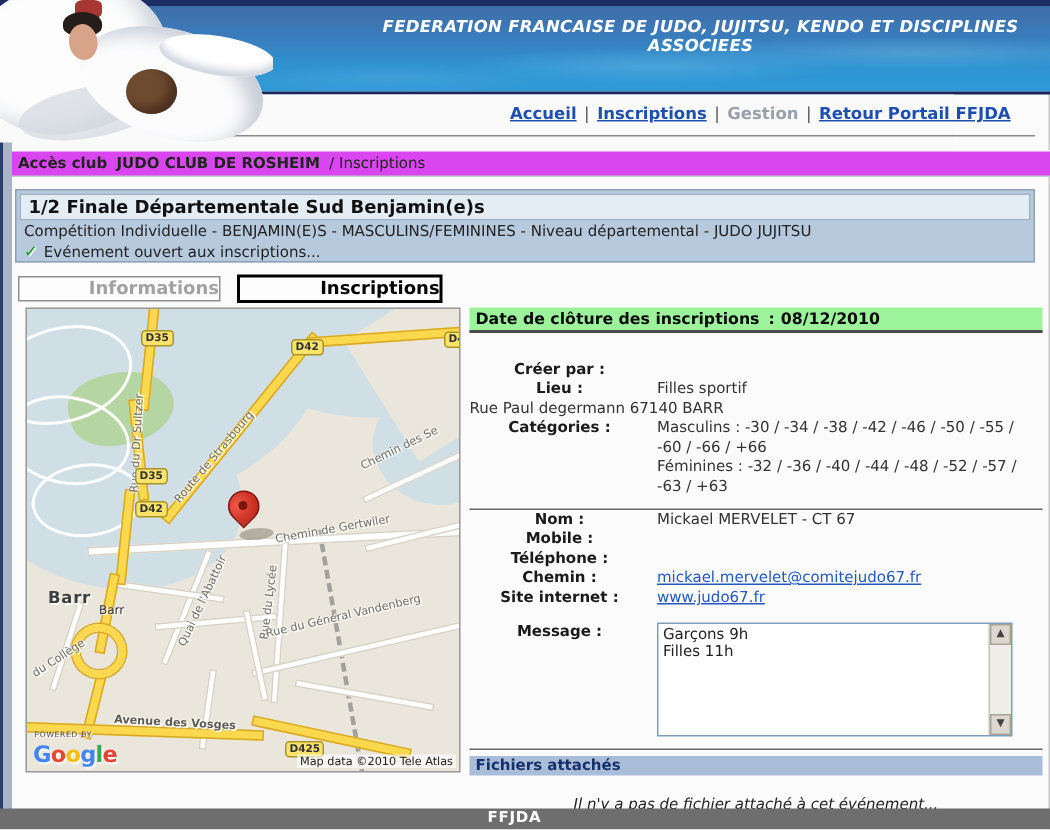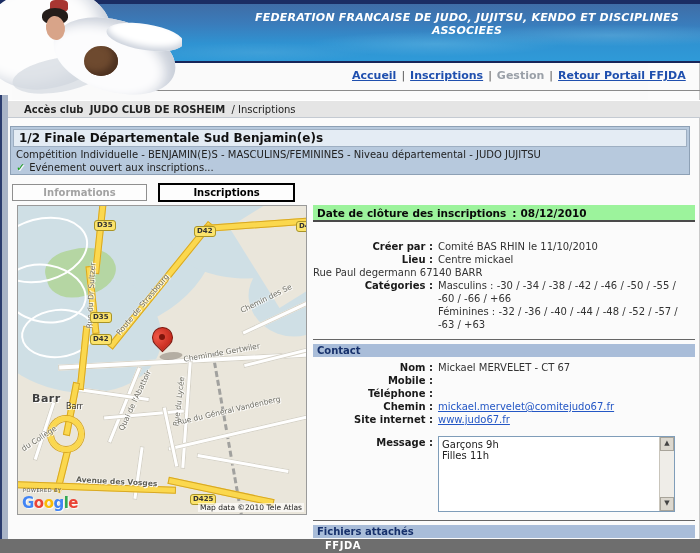--- a/index.html
+++ b/index.html
@@ -27,42 +27,42 @@
        transform:rotate(9deg);box-shadow:inset 0 -4px 6px #ccd2dc;}
   .shade{left:12px;top:58px;width:95px;height:34px;background:#d6dbe2;border-radius:50%;
        transform:rotate(-10deg);opacity:.75;}
   .redpatch{left:50px;top:0px;width:18px;height:12px;background:#a83632;border-radius:30%;}
   .hair1{left:42px;top:8px;width:26px;height:16px;background:#241d1a;border-radius:50% 50% 40% 40%;}
   .face1{left:46px;top:16px;width:19px;height:24px;background:#d8a489;border-radius:50%;
        transform:rotate(-8deg);}
   .head2{left:84px;top:46px;width:34px;height:30px;background:#6e4a2f;border-radius:50%;
        box-shadow:inset -5px -4px 6px #4c3120;}
   
-  #navrow{position:absolute;left:12px;top:63px;width:636px;height:37px;background:#fafafa;}
+  #navrow{position:absolute;left:0;top:63px;width:636px;height:37px;background:#fafafa;}
   #navlinks{position:absolute;left:340px;top:6px;font-size:11px;white-space:nowrap;}
   #navlinks a{color:#1f4fae;font-weight:bold;text-decoration:underline;cursor:pointer;}
   #navlinks .sep{color:#555;margin:0 5px;font-weight:normal;}
   #navlinks .disabled{color:#9aa0a8;font-weight:bold;text-decoration:none;}
   #navrule{position:absolute;left:107px;top:27px;width:583px;border-top:1px solid #8a8a8a;}
   
-  #breadcrumb{position:absolute;left:0;top:100px;width:700px;height:18px;background:#e5e5e5;
+  #breadcrumb{position:absolute;left:0;top:100px;width:700px;height:18px;background:#d946ef;
       border-top:1px solid #ffffff;border-bottom:1px solid #c4cad2;font-size:10px;color:#222;
-      line-height:18px;padding-left:24px;box-sizing:border-box;}
+      line-height:18px;padding-left:12px;box-sizing:border-box;}
   #breadcrumb b{margin-right:3px;}
   
   #eventblock{position:absolute;left:10px;top:126px;width:678px;height:47px;background:#b7c9dd;
       border:1px solid #8da0b5;}
   #eventtitle{margin:2px;background:#e4ecf4;border:1px solid #9eafc2;font-size:12px;font-weight:bold;
       color:#111;padding:1px 5px;}
   #eventsubtitle{font-size:10px;color:#222;margin:1px 0 0 5px;}
   #eventstatus{font-size:10px;color:#222;margin:1px 0 0 5px;}
   #eventstatus .chk{color:#18a018;font-weight:bold;font-size:11px;text-shadow:1px 1px 0 #fff;margin-right:4px;}
   
   #tabsrow{position:absolute;left:12px;top:181px;}
-  .tabbtn{display:inline-block;width:133px;height:15px;text-align:center;font-size:10px;font-weight:bold;
+  .tabbtn{display:inline-block;width:133px;height:15px;text-align:right;font-size:12px;font-weight:bold;
       line-height:15px;background:#fdfdfd;}
   #tab-informations{border:1px solid #8f8f8f;color:#a2a2a2;cursor:pointer;}
   #tab-inscriptions{border:2px solid #000;color:#000;margin-left:6px;cursor:pointer;}
   
   #map{position:absolute;left:17px;top:205px;width:288px;height:308px;border:1px solid #9a9a9a;
       background:#eae6db;overflow:hidden;cursor:grab;}
   #map div{position:absolute;}
   .water{background:#cfdfe5;}
   .w1{left:-60px;top:-70px;width:260px;height:200px;border-radius:40% 60% 55% 45%;transform:rotate(-12deg);}
   .w2{left:-40px;top:55px;width:185px;height:130px;border-radius:50%;transform:rotate(14deg);}
@@ -125,21 +125,21 @@
   .powered{left:5px;bottom:21px;font-size:5px;color:#555;letter-spacing:.5px;text-shadow:1px 1px 0 #fff;}
   .gmlogo{left:4px;bottom:2px;font-size:15px;font-weight:bold;letter-spacing:-.5px;cursor:pointer;
       text-shadow:1px 1px 1px rgba(255,255,255,.9);}
   .attrib{right:2px;bottom:2px;font-size:7.5px;color:#222;background:rgba(255,255,255,.65);padding:0 2px;}
   
   #rightpanel{position:absolute;left:313px;top:205px;width:382px;font-size:10px;color:#222;}
   #closingbar{background:#9cf39c;border-bottom:2px solid #4a4a4a;font-weight:bold;font-size:10.5px;
       color:#0a0a0a;padding:2px 4px 1px 4px;}
   #closingbar .sep{margin:0 4px 0 6px;}
   .detrow{display:flex;line-height:13px;}
-  .detlbl{width:120px;text-align:right;font-weight:bold;padding-right:5px;flex:none;color:#1a1a1a;}
+  .detlbl{width:120px;text-align:center;font-weight:bold;padding-right:5px;flex:none;color:#1a1a1a;}
   .detval{flex:1;color:#333;}
   #details{margin-top:18px;}
   .hr{border-top:1px solid #666;margin-top:8px;}
   .sectionbar{background:#a9bdd9;color:#16306b;font-weight:bold;padding:1px 4px;margin-top:4px;margin-bottom:4px;}
   a.blue{color:#2457c5;text-decoration:underline;cursor:pointer;}
   .msgwrap{position:relative;width:237px;height:76px;flex:none;}
   .msgwrap textarea{width:237px;height:76px;box-sizing:border-box;border:1px solid #7f9db9;resize:none;
       font-family:"DejaVu Sans","Liberation Sans",sans-serif;font-size:10px;padding:2px 6px 2px 3px;
       background:#fff;color:#222;overflow:hidden;}
   .fsb{position:absolute;right:1px;top:1px;bottom:1px;width:14px;background:#efede8;border-left:1px solid #c9c5bb;}
@@ -265,40 +265,38 @@
   </div>
 
   <div id="rightpanel">
     <div id="closingbar">
       <span>Date de clôture des inscriptions</span><span class="sep">:</span><span>08/12/2010</span>
     </div>
 
     <div id="details">
       <div class="detrow">
         <span class="detlbl">Créer par :</span>
-        <span class="detval">Comité BAS RHIN le 11/10/2010</span>
       </div>
       <div class="detrow">
         <span class="detlbl">Lieu :</span>
-        <span class="detval">Centre mickael</span>
+        <span class="detval">Filles sportif</span>
       </div>
       <div class="detrow">
         <span class="detval">Rue Paul degermann 67140 BARR</span>
       </div>
       <div class="detrow">
         <span class="detlbl">Catégories :</span>
         <span class="detval">
           <div>Masculins : -30 / -34 / -38 / -42 / -46 / -50 / -55 / -60 / -66 / +66</div>
           <div>Féminines : -32 / -36 / -40 / -44 / -48 / -52 / -57 / -63 / +63</div>
         </span>
       </div>
     </div>
 
     <div class="hr"></div>
-    <div class="sectionbar">Contact</div>
 
     <div class="detrow">
       <span class="detlbl">Nom :</span>
       <span class="detval">Mickael MERVELET - CT 67</span>
     </div>
     <div class="detrow">
       <span class="detlbl">Mobile :</span>
       <span class="detval"></span>
     </div>
     <div class="detrow">

